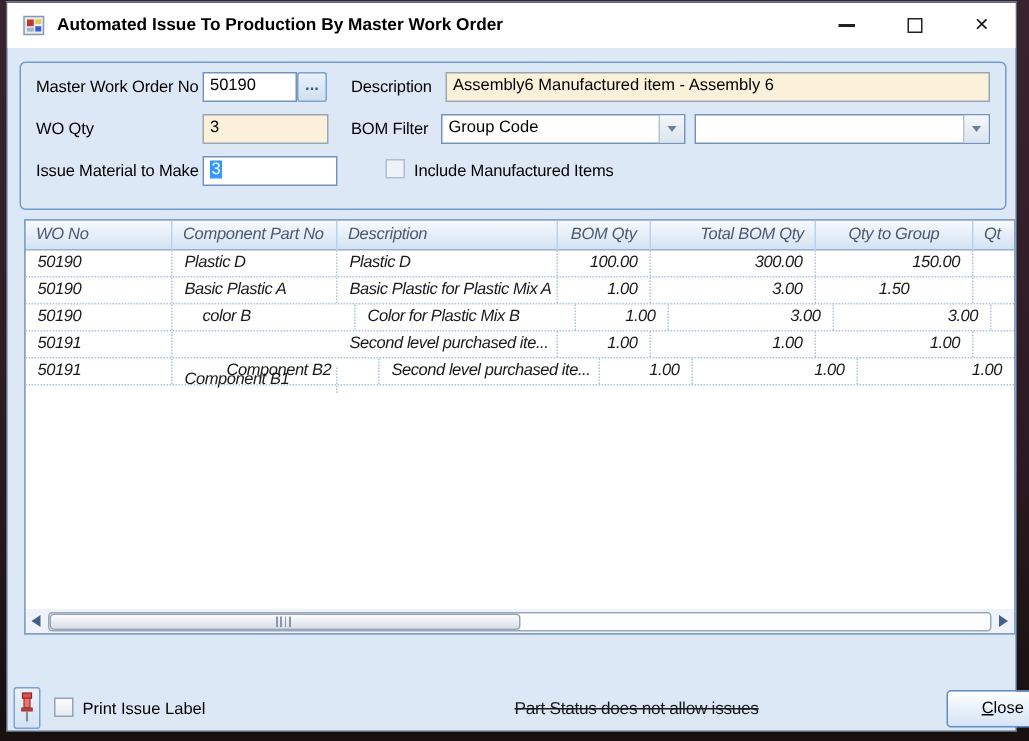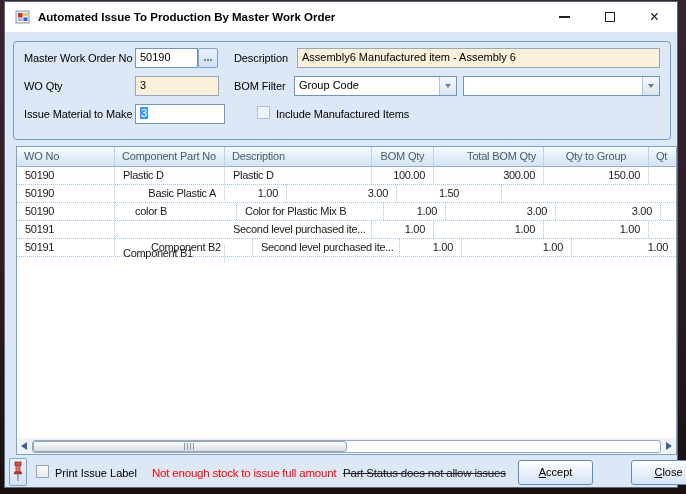--- a/index.html
+++ b/index.html
@@ -30,21 +30,21 @@
   .tb.readonly{background:var(--readonly-field-background);border-color:#9aa6b5;}
   .browse-btn{position:absolute;height:20px;width:20px;border:1px solid #7da2ce;background:linear-gradient(#e9f1fb,#cfe0f2);color:#3c5a86;font-size:11px;font-weight:bold;text-align:center;line-height:16px;border-radius:2px;}
   .combo{position:absolute;height:20px;border:1px solid #7193bd;background:#fff;font-size:11px;}
   .combo .val{position:absolute;left:4px;top:2px;right:20px;white-space:nowrap;overflow:hidden;color:#000;}
   .dropbtn{position:absolute;right:0;top:0;bottom:0;width:17px;background:linear-gradient(#f3f7fb,#dbe4ee);border-left:1px solid #b4c3d4;display:flex;align-items:center;justify-content:center;}
   .dropbtn::after{content:"";width:0;height:0;border-left:3.5px solid transparent;border-right:3.5px solid transparent;border-top:4px solid #6d7f93;}
   .sel{background:var(--selection-highlight);color:#fff;padding:0 1px;}
   .checkbox{display:inline-block;width:13px;height:13px;border:1px solid #93a5b8;background:linear-gradient(#fbfcfd,#e7ecf1);vertical-align:middle;}
   .checkbox.lite{border-color:#aebfd0;background:#eef3f8;}
   
-  .grid{position:absolute;left:11px;top:144px;width:661px;height:309px;border:1px solid #7da2ce;background:#a3a3a3;display:flex;flex-direction:column;overflow:hidden;}
+  .grid{position:absolute;left:11px;top:144px;width:661px;height:277px;border:1px solid #7da2ce;background:#a3a3a3;display:flex;flex-direction:column;overflow:hidden;font-style:italic;}
   .grid-header{display:flex;height:20px;flex:0 0 20px;background:linear-gradient(#f7fafd,#e3edf8 55%,#d4e2f2);border-bottom:1px solid #8fb2dc;}
   .gh-cell{height:20px;line-height:19px;font-size:11px;color:#4a5a6c;border-right:1px solid #bcd2ea;padding:0 7px;white-space:nowrap;overflow:hidden;flex:0 0 auto;letter-spacing:-0.2px;}
   .gh-cell:last-child{border-right:none;}
   .grid-body{flex:1 1 auto;background:#fff;overflow:hidden;}
   .g-row{display:flex;height:18px;border-bottom:1px dotted var(--grid-line);}
   .g-cell{height:17px;line-height:17px;font-size:11px;color:#1a1a1a;border-right:1px dotted var(--grid-line);padding:0 8px;white-space:nowrap;overflow:hidden;flex:0 0 auto;letter-spacing:-0.3px;}
   .g-cell:last-child{border-right:none;}
   
   .hscroll{flex:0 0 16px;background:#eef3f9;display:flex;align-items:center;padding:0 2px;}
   .arr{width:10px;height:10px;display:flex;align-items:center;justify-content:center;flex:0 0 auto;}
@@ -130,21 +130,22 @@
             <div class="g-cell" style="width: 98px; text-align: left;">50190</div>
             <div class="g-cell" style="width: 110px; text-align: left;">Plastic D</div>
             <div class="g-cell" style="width: 147px; text-align: left;">Plastic D</div>
             <div class="g-cell" style="width: 62px; text-align: right;">100.00</div>
             <div class="g-cell" style="width: 110px; text-align: right;">300.00</div>
             <div class="g-cell" style="width: 105px; text-align: right;">150.00</div>
             <div class="g-cell" style="width: 28px; text-align: left;"></div>
           </div>
           <div class="g-row">
             <div class="g-cell" style="width: 98px; text-align: left;">50190</div>
-            <div class="g-cell" style="width: 110px; text-align: right;">Basic Plastic A</div>
+            <div class="g-cell" style="width: 110px; text-align: left;">Basic Plastic A</div>
+            <div class="g-cell" style="width: 147px; text-align: left;">Basic Plastic for Plastic Mix A</div>
             <div class="g-cell" style="width: 62px; text-align: right;">1.00</div>
             <div class="g-cell" style="width: 110px; text-align: right;">3.00</div>
             <div class="g-cell" style="width: 105px; text-align: center;">1.50</div>
             <div class="g-cell" style="width: 28px; text-align: left;"></div>
           </div>
           <div class="g-row">
             <div class="g-cell" style="width: 98px; text-align: left;">50190</div>
             <div class="g-cell" style="width: 110px; text-align: left; margin-left: 12px;">color B</div>
             <div class="g-cell" style="width: 147px; text-align: left;">Color for Plastic Mix B</div>
             <div class="g-cell" style="width: 62px; text-align: right;">1.00</div>
@@ -185,19 +186,17 @@
     <div class="pin-btn">
       <svg width="12" height="22" viewBox="0 0 12 22">
         <rect x="3" y="1" width="6" height="3.5" fill="#d9534f" stroke="#8e2420" stroke-width="0.8"></rect>
         <rect x="4" y="4.5" width="4" height="6.5" fill="#e97470" stroke="#a33531" stroke-width="0.8"></rect>
         <rect x="2.5" y="11" width="7" height="2" fill="#c24540" stroke="#8e2420" stroke-width="0.6"></rect>
         <line x1="6" y1="13" x2="6" y2="20" stroke="#8a8f96" stroke-width="1.4"></line>
       </svg>
     </div>
     <span class="checkbox foot-check"></span>
     <span class="foot-label">Print Issue Label</span>
-    <span class="warn-red">Not enough stock to issue full amount</span>
     <span class="warn-strike">Part Status does not allow issues</span>
-    <button class="btn accept mnemonic"><u>A</u>ccept</button>
     <button class="btn close-b mnemonic"><u>C</u>lose</button>
 
   </div>
 </div>
 
 </body></html>

